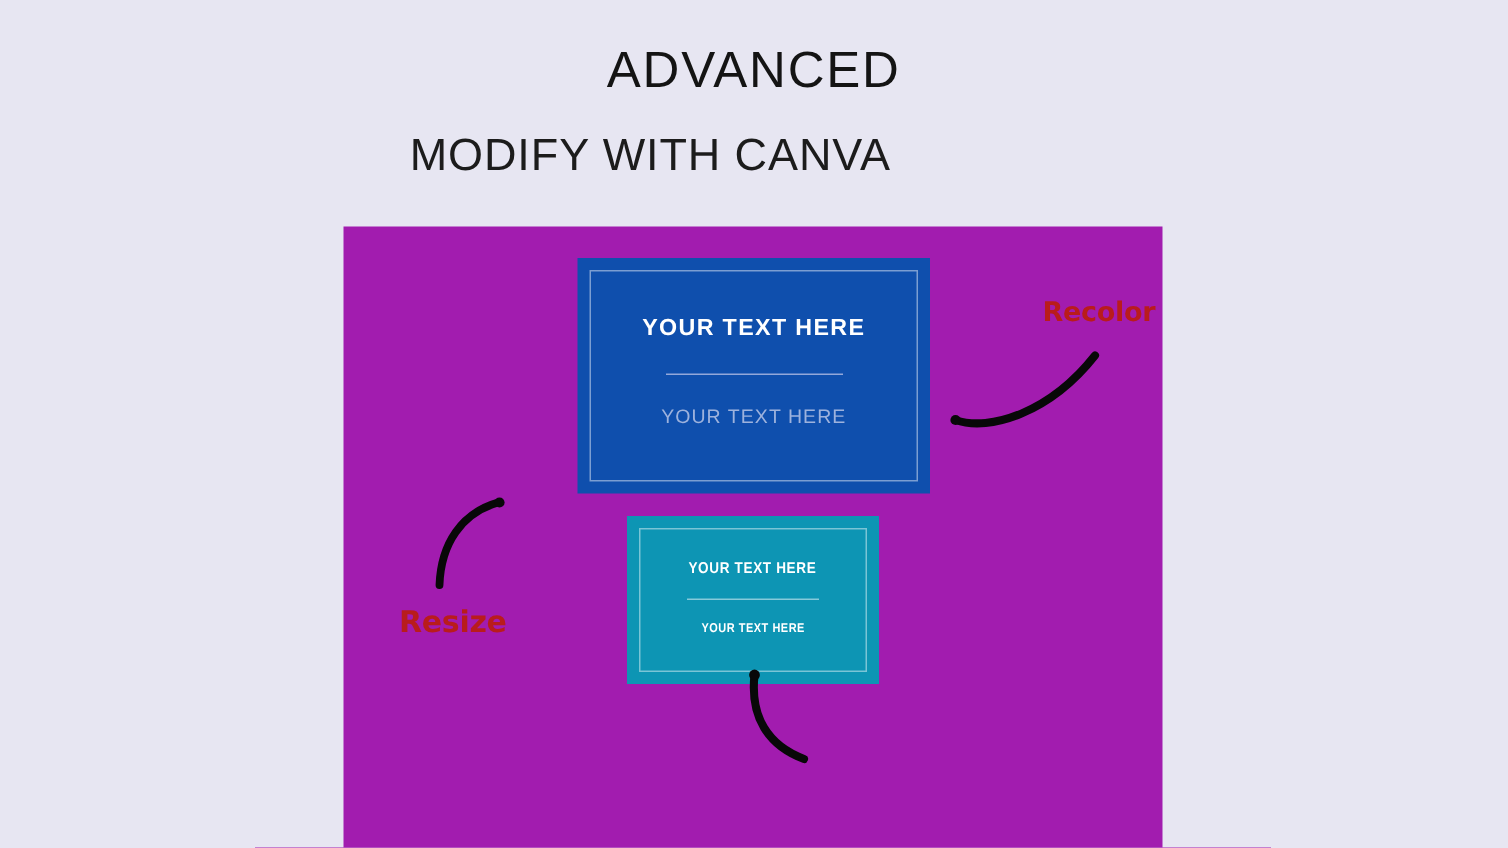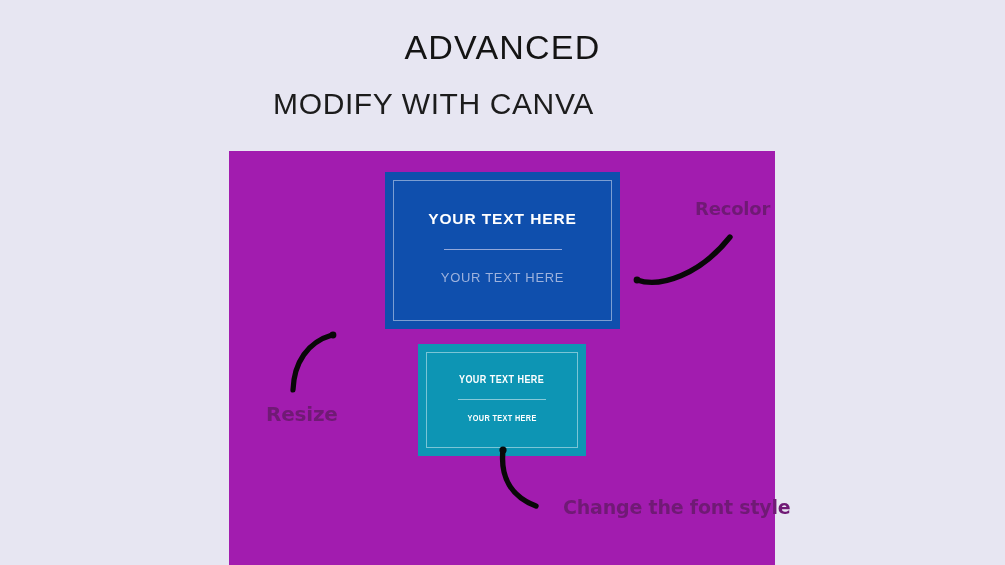--- a/index.html
+++ b/index.html
@@ -151,21 +151,21 @@
     font-weight: 700;
     letter-spacing: 0.4px;
     color: #ffffff;
     font-family: "Liberation Sans Narrow", "Liberation Sans", sans-serif;
     transform: scaleX(0.86);
   }
 
   
   .annotation-label {
     position: absolute;
-    color: #701a75;
+    color: #b91c1c;
     font-family: "DejaVu Sans", sans-serif;
     font-weight: 700;
     white-space: nowrap;
   }
   .label-recolor {
     left: 695px;
     top: 198px;
     font-size: 18px;
     letter-spacing: -0.2px;
   }
@@ -236,15 +236,14 @@
     </g>
 
     <g>
       <path d="M 503 450 C 500 478, 512 497, 536 506" stroke="#080808" stroke-width="5.4" fill="none" stroke-linecap="round"></path>
       <circle cx="503" cy="450" r="3.6" fill="#080808"></circle>
     </g>
   </svg>
 
   <div class="annotation-label label-recolor">Recolor</div>
   <div class="annotation-label label-resize">Resize</div>
-  <div class="annotation-label label-font-style">Change the font style</div>
 
 </div>
 
 </body></html>

